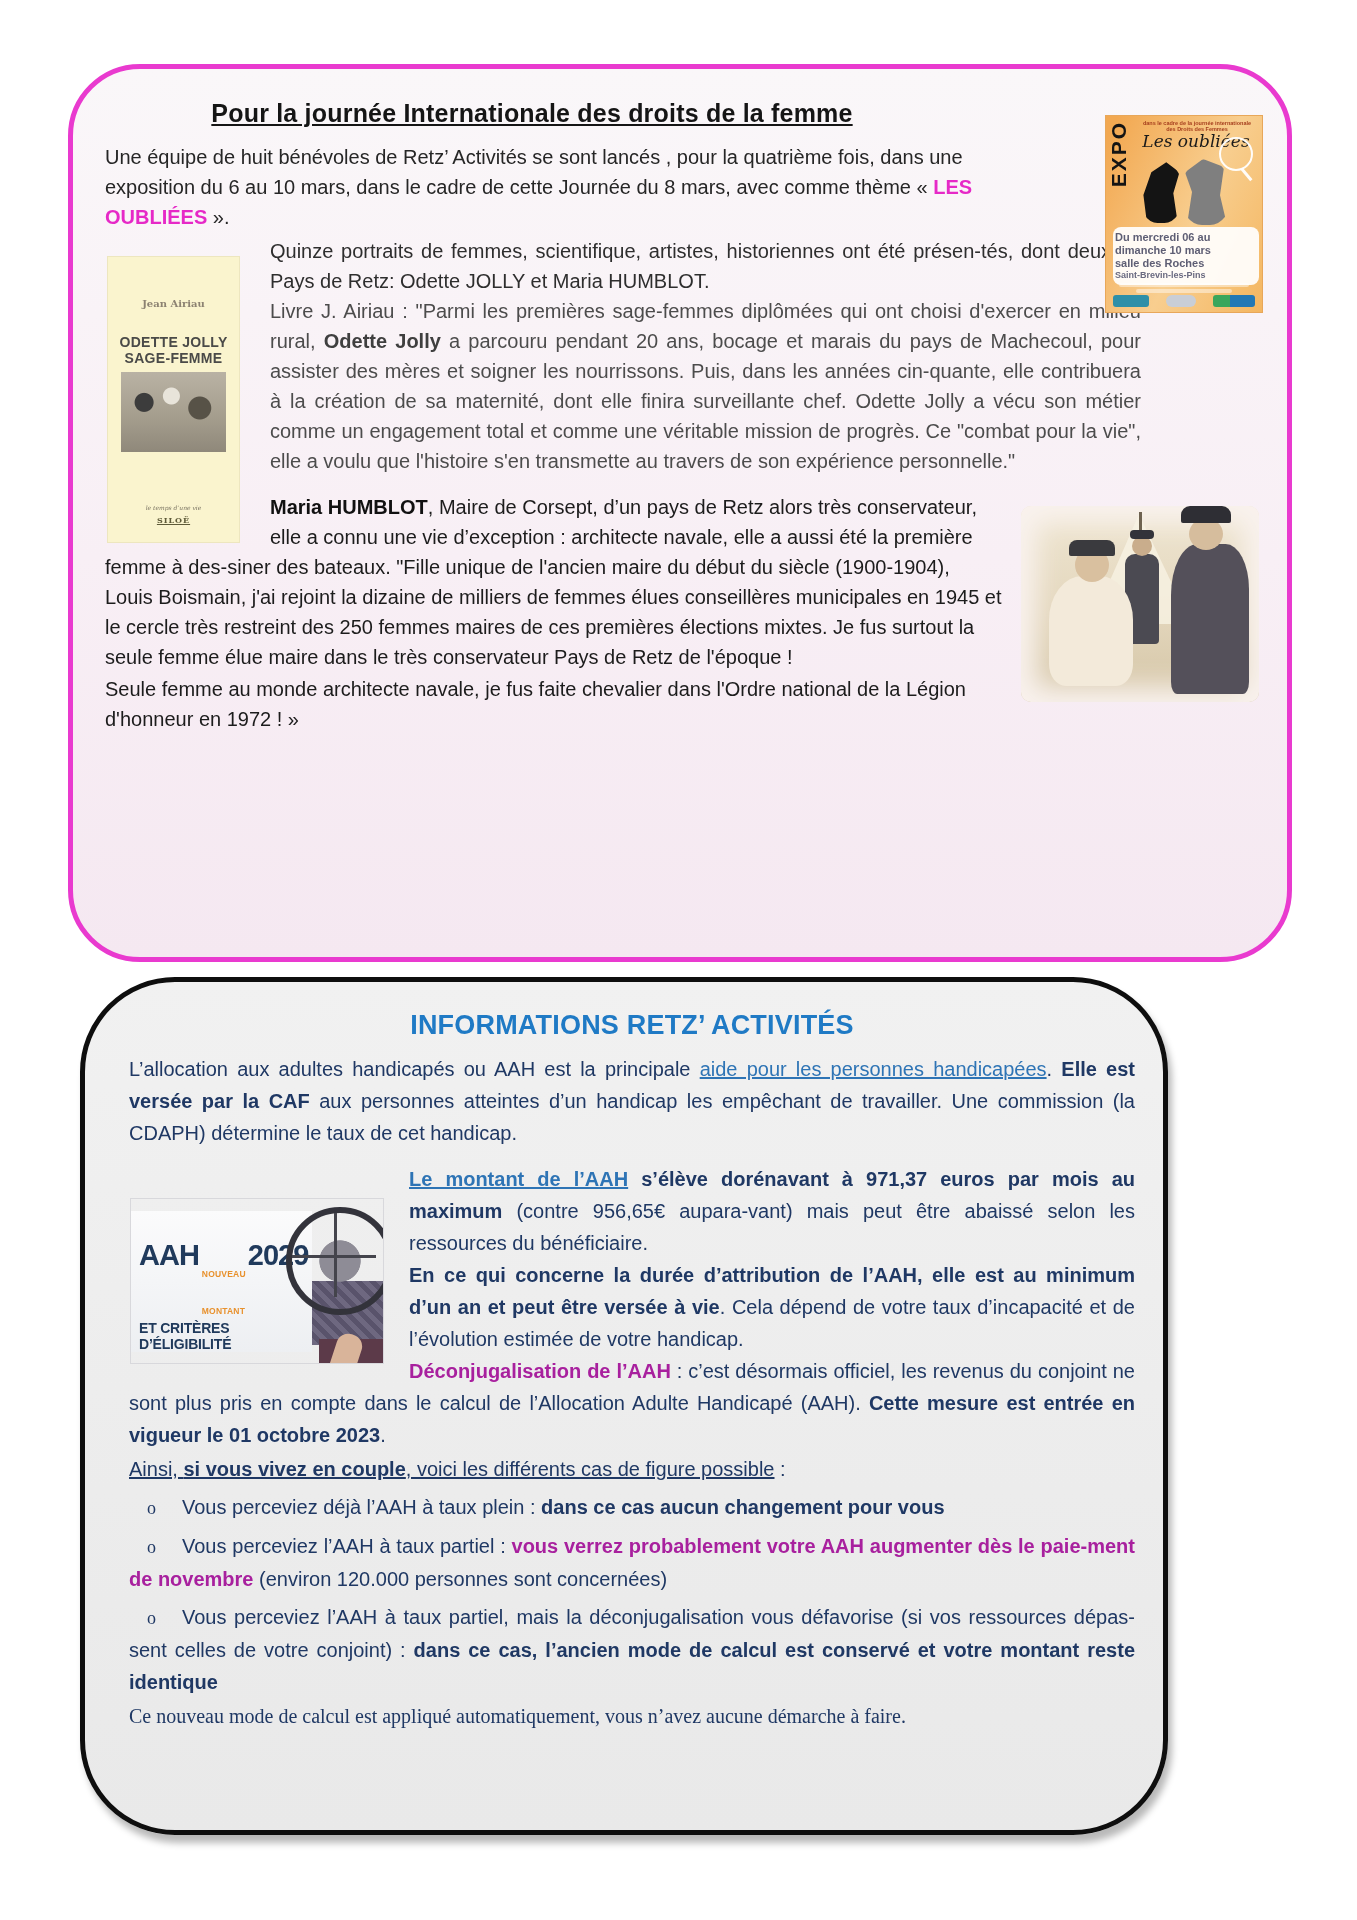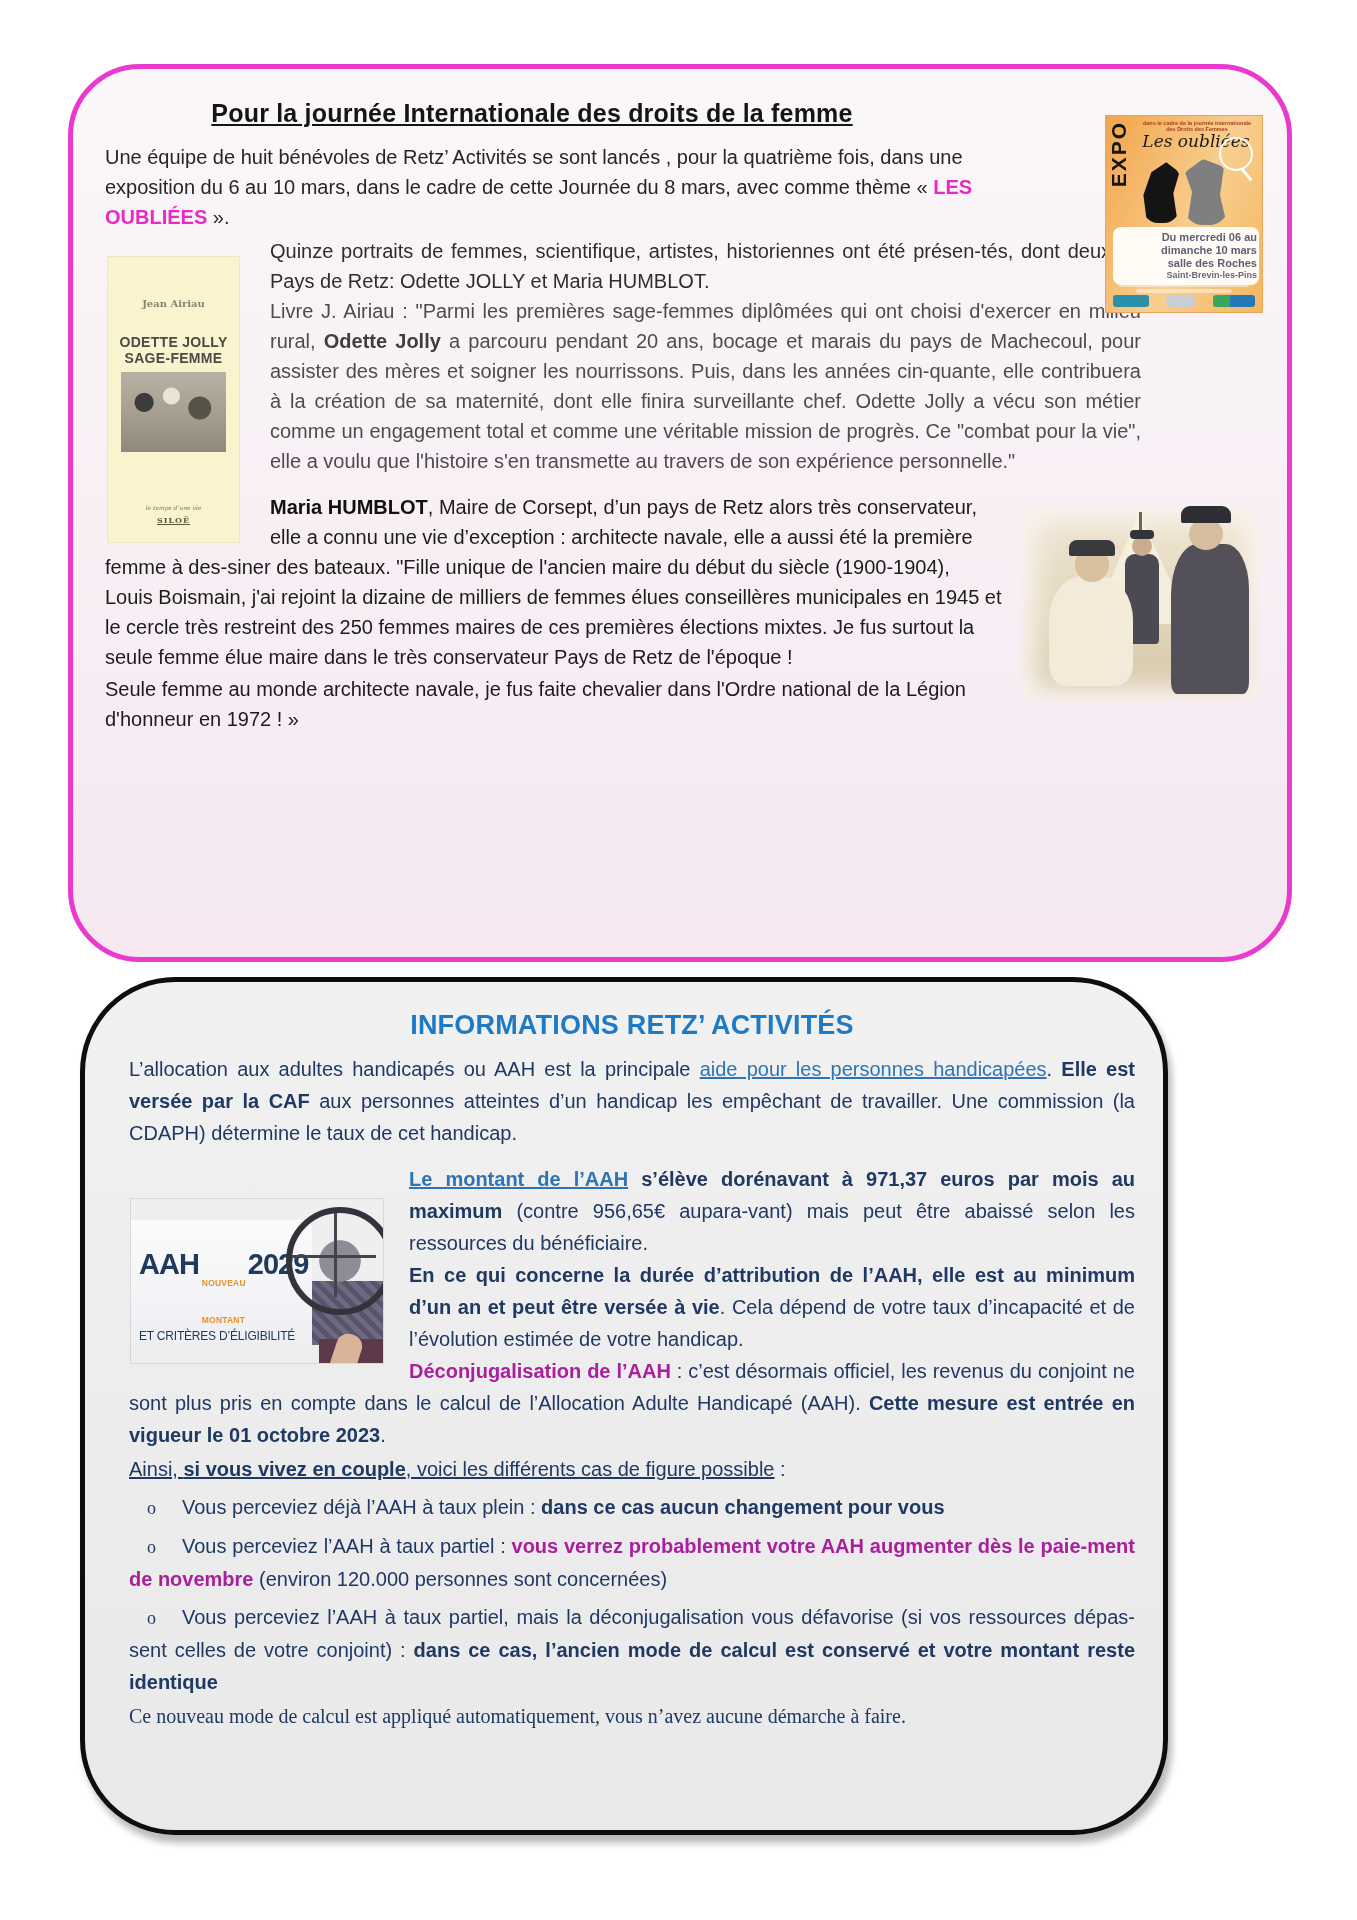--- a/index.html
+++ b/index.html
@@ -55,21 +55,21 @@
   .sil{position:absolute;border-radius:50% 50% 42% 42%;}
   .sil-left{left:34px;top:46px;width:44px;height:62px;background:#141414;
         clip-path:polygon(18% 100%,10% 55%,28% 18%,62% 2%,92% 18%,78% 52%,88% 100%);}
   .sil-right{left:76px;top:44px;width:50px;height:66px;background:#7F7F7F;
         clip-path:polygon(12% 100%,22% 50%,8% 20%,44% 0%,86% 12%,78% 55%,92% 100%);}
   .loupe{position:absolute;right:10px;top:22px;width:30px;height:30px;border:2px solid rgba(255,255,255,0.95);
         border-radius:50%;}
   .loupe:after{content:"";position:absolute;left:24px;top:28px;width:3px;height:15px;background:rgba(255,255,255,0.95);
         transform:rotate(-40deg);}
   .pdates{position:absolute;left:8px;top:112px;width:142px;background:rgba(255,255,255,0.92);border-radius:8px;
-        padding:4px 2px;text-align:right;font-weight:bold;color:#5E5E74;}
+        padding:4px 2px;text-align:left;font-weight:bold;color:#5E5E74;}
   .pdates .d1{font-size:11px;line-height:13px;}
   .pdates .d2{font-size:9px;line-height:11px;color:#6A6A80;}
   .pbar{position:absolute;left:14px;width:130px;height:4px;background:rgba(255,255,255,0.45);border-radius:2px;}
   .pbar.b1{top:168px;} .pbar.b2{top:174px;width:96px;left:31px;}
   .plogos{position:absolute;left:8px;bottom:5px;width:142px;height:14px;display:flex;justify-content:space-between;align-items:center;}
   .lg{height:12px;border-radius:3px;}
   .lg1{width:36px;background:#2E8FA8;}
   .lg2{width:30px;background:#C9CED6;border-radius:8px;}
   .lg3{width:42px;background:linear-gradient(90deg,#3AA65C 0 40%,#2378B5 40% 100%);}
 
@@ -114,21 +114,21 @@
 
   
   .aahcard{float:left;width:252px;height:164px;margin:36px 26px 6px 2px;display:flex;overflow:hidden;
         box-shadow:0 0 0 1px #D8D8DC;align-items:center;}
   .aahcard .cleft{flex:1;position:relative;background:linear-gradient(180deg,#FBFBFC 0%,#EDEFF2 100%);
         padding:30px 4px 0 8px;}
   .cl-row{display:flex;align-items:flex-start;}
   .cl-aah,.cl-2024{font-size:29px;font-weight:900;color:#203A5C;line-height:28px;letter-spacing:-1px;}
   .cl-mini{display:flex;flex-direction:column;margin:1px 2px 0 3px;}
   .cl-mini span{font-size:8.5px;font-weight:700;color:#E8912D;line-height:9px;letter-spacing:0.2px;margin-top:28px;}
-  .cl-crit{margin-top:4px;font-size:12px;font-weight:400;color:#203A5C;letter-spacing:-0.2px;}
+  .cl-crit{margin-top:4px;font-size:14px;font-weight:700;color:#203A5C;letter-spacing:-0.2px;}
   .aahcard .cright{width:106px;position:relative;background:linear-gradient(180deg,#9BA0AC 0%,#7A7484 45%,#5C5564 100%);}
   .cright .shirt{position:absolute;left:0;top:0;width:100%;height:64px;
         background:repeating-linear-gradient(45deg,#6E6880 0 5px,#59536B 5px 10px);}
   .cright .arm{position:absolute;left:18px;top:52px;width:26px;height:64px;background:#D9B49A;border-radius:12px;transform:rotate(18deg);}
   .cright .pants{position:absolute;right:0;top:58px;width:64px;height:56px;background:#5C3A49;border-radius:0 0 0 18px;}
   .cright .wheel{position:absolute;left:-26px;bottom:-34px;width:96px;height:96px;border-radius:50%;
         border:6px solid #33333B;background:radial-gradient(circle,#8E8C96 0 30%,transparent 31%);}
   .cright .wheel:before{content:"";position:absolute;left:42px;top:0;width:3px;height:84px;background:#44444C;}
   .cright .wheel:after{content:"";position:absolute;left:0;top:42px;width:84px;height:3px;background:#44444C;}
 

